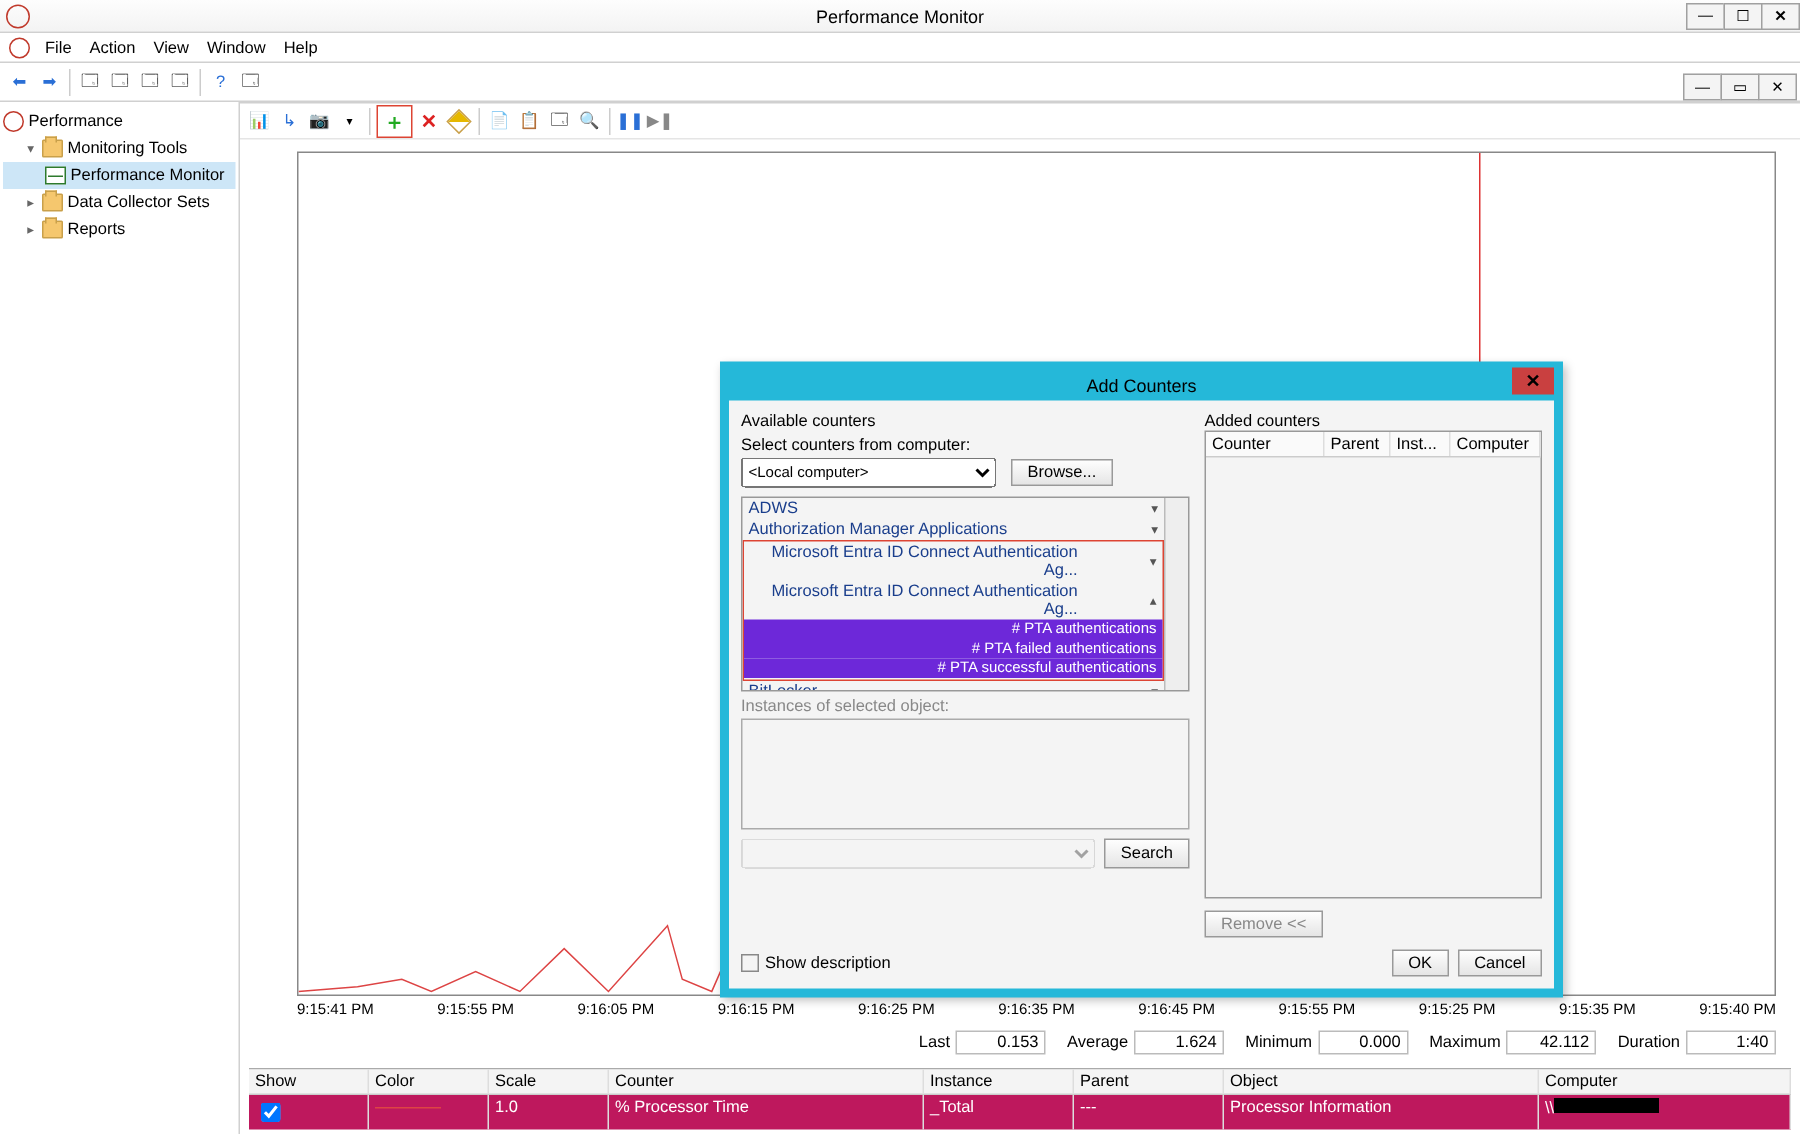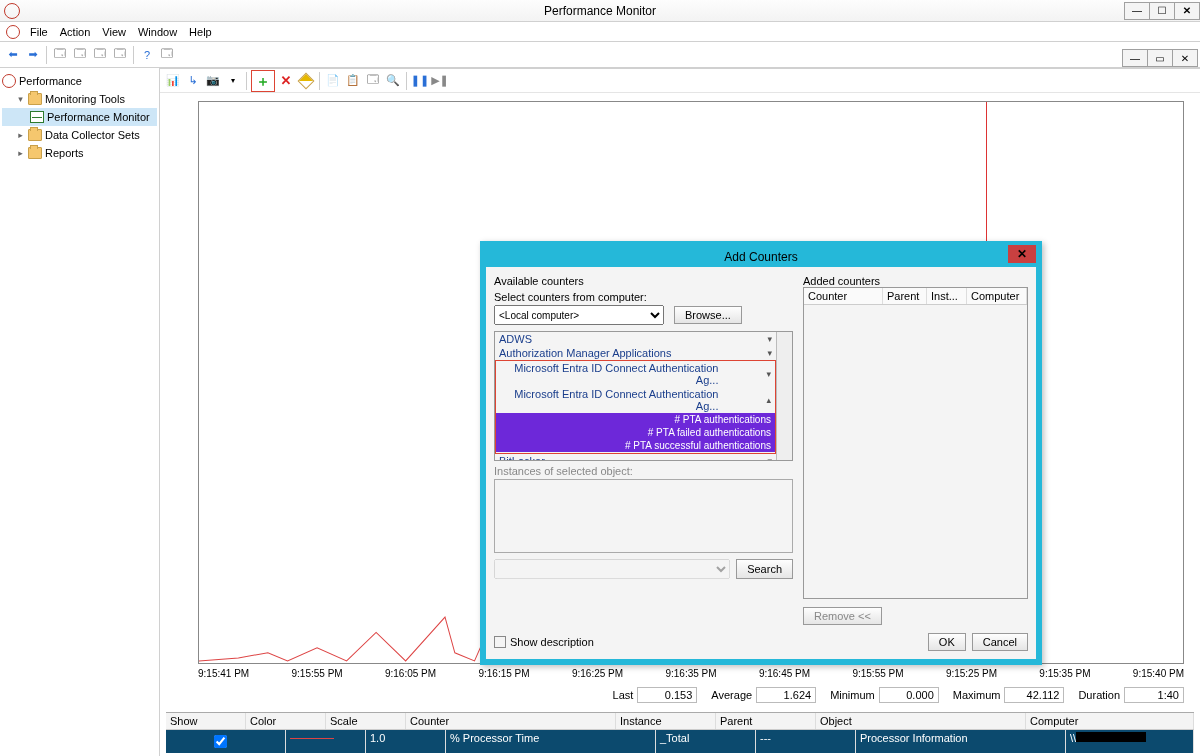--- a/index.html
+++ b/index.html
@@ -45,21 +45,21 @@
   .plot { position:absolute; left:38px; right:16px; top:8px; bottom:48px; border:1px solid #888; }
   .x-axis { position:absolute; left:38px; right:16px; bottom:30px; height:14px; display:flex; justify-content:space-between; font-size:10px; }
   .stats-row { position:absolute; left:38px; right:16px; bottom:8px; height:18px; display:flex; align-items:center; justify-content:flex-end; gap:4px; font-size:11px; }
   .stat-box { border:1px solid #bbb; padding:1px 4px; min-width:60px; text-align:right; background:#fff; }
   .stat-label { margin-left:10px; }
   
   .legend { height:40px; border-top:1px solid #aaa; margin:0 6px 4px 6px; }
   .legend-head, .legend-row { display:flex; font-size:11px; }
   .legend-head > div, .legend-row > div { border-right:1px solid #ddd; padding:2px 4px; overflow:hidden; white-space:nowrap; }
   .legend-head { background:#f4f4f4; border-bottom:1px solid #ccc; }
-  .legend-row.selected { background:#0c4a6e; color:#fff;padding-left:40px; }
+  .legend-row.selected { background:#be185d; color:#fff; }
   .col-show{width:80px;} .col-color{width:80px;} .col-scale{width:80px;} .col-counter{width:210px;} .col-instance{width:100px;} .col-parent{width:100px;} .col-object{width:210px;} .col-computer{flex:1;}
   .color-line { width:44px; height:0; border-top:1px solid #d44; margin-top:6px; }
   .computer-block { width:70px; height:10px; background:#000; display:inline-block; }
   
   .dialog { position:absolute; left:320px; top:172px; width:562px; background:#25b8d9; padding:6px; box-shadow:2px 2px 6px rgba(0,0,0,.25); }
   .dialog-title { height:20px; display:flex; align-items:center; justify-content:center; font-size:12px; position:relative; color:#000; }
   .dialog-close { position:absolute; right:0; top:-2px; width:28px; height:18px; background:#c94040; color:#000; display:flex; align-items:center; justify-content:center; font-weight:bold; }
   .dialog-body { background:#f4f4f4; padding:8px; }
   .two-col { display:flex; gap:10px; }
   .colL { flex:1; }

